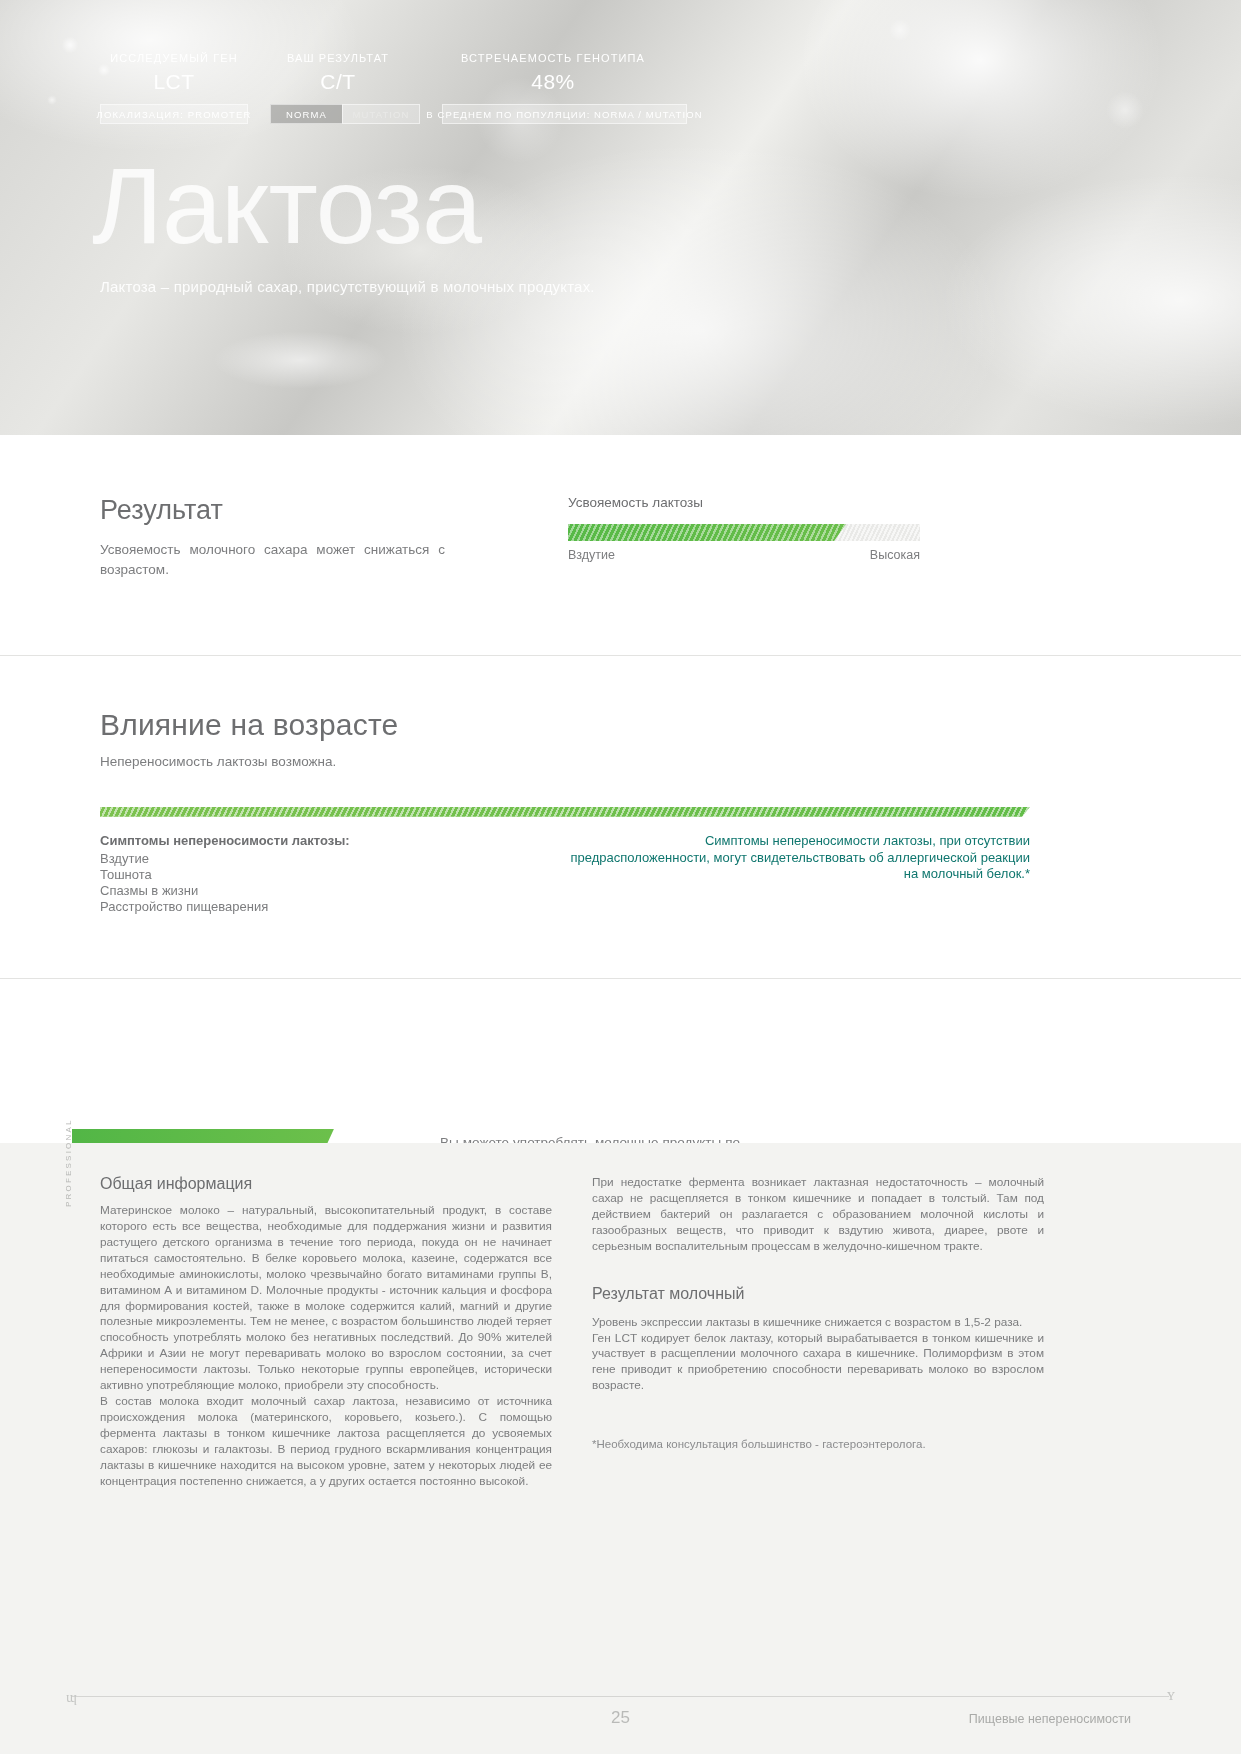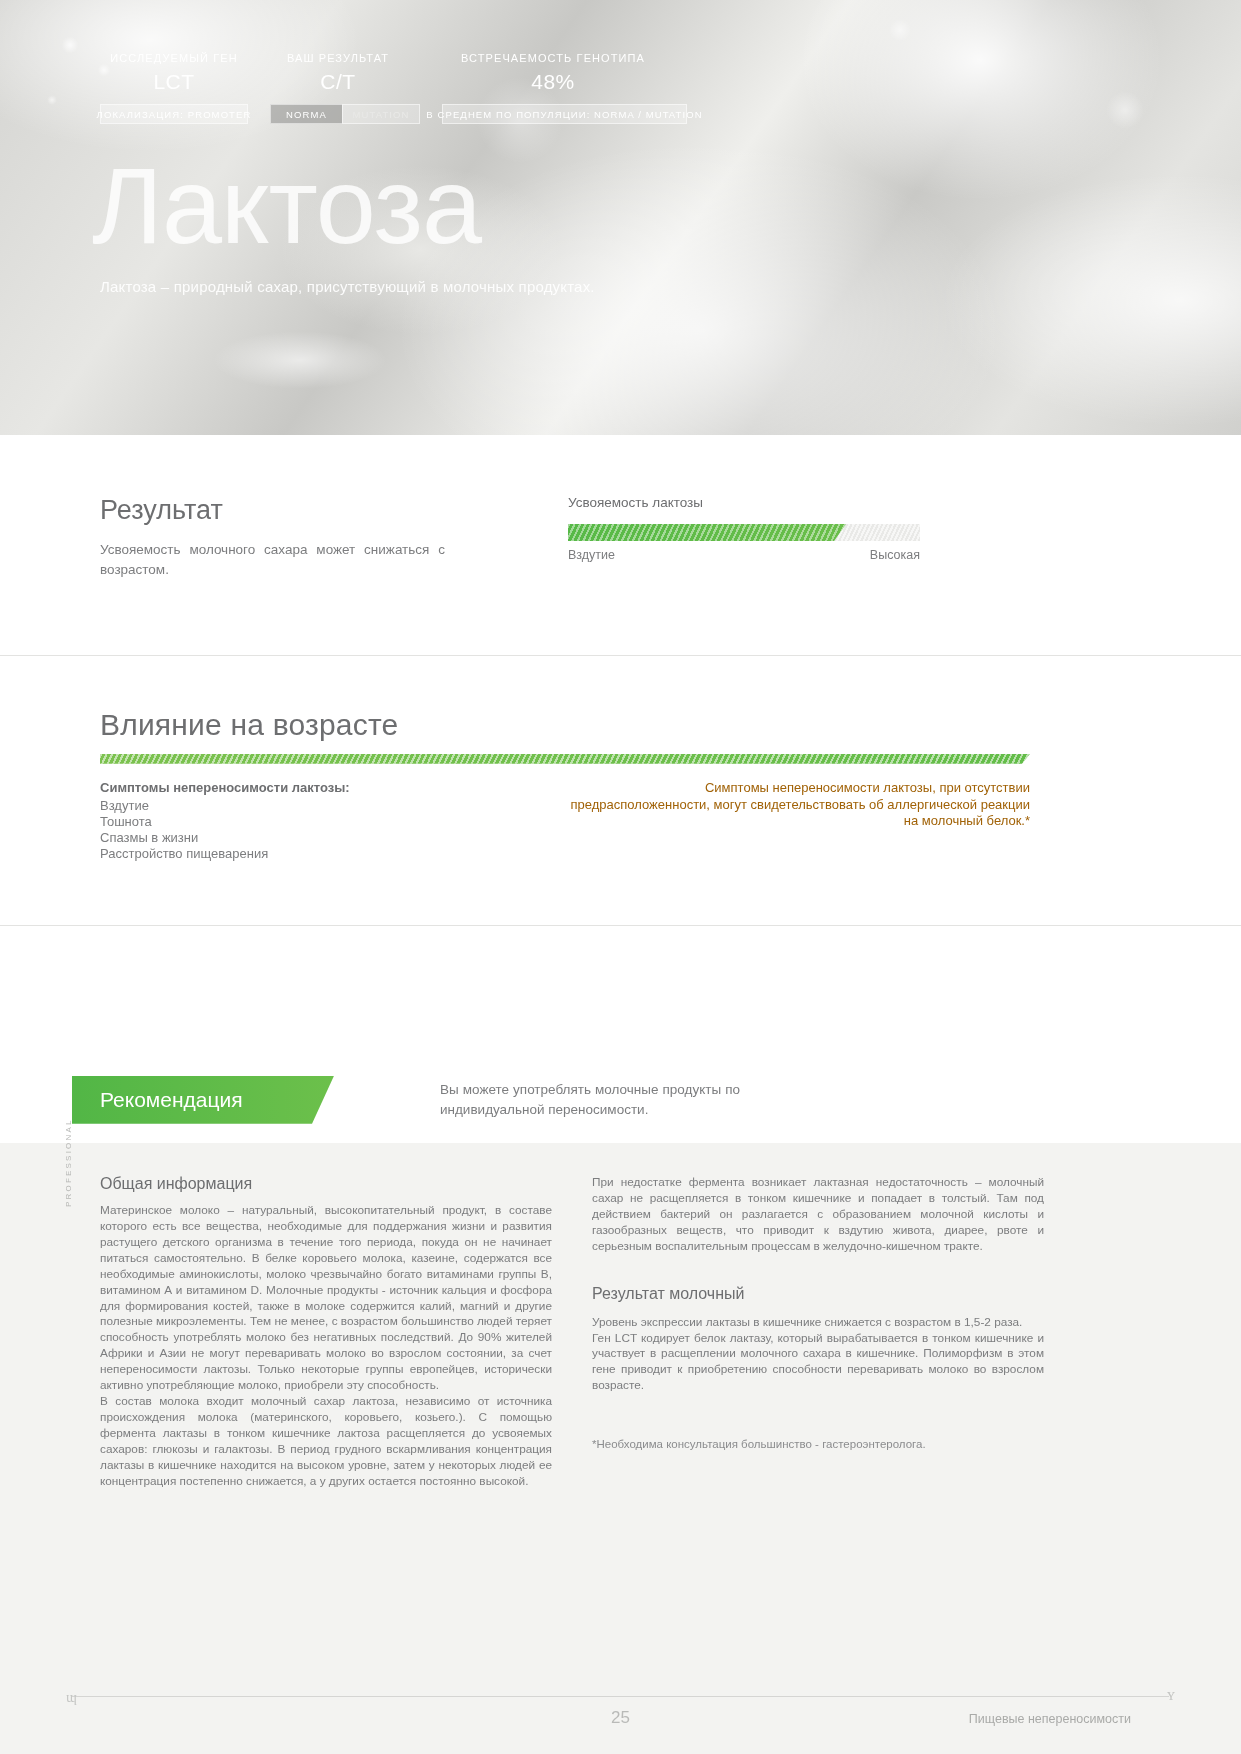--- a/index.html
+++ b/index.html
@@ -198,21 +198,21 @@
     font-size:13px;
     color:#7c7d7f;
     line-height:1.25;
   }
   .sym-right {
     width:460px;
     margin-left:0;
     text-align:right;
     font-size:13px;
     line-height:1.3;
-    color:#a16207;
+    color:#0f766e;
   }
 
   
   .rec-wrap {
     display:flex;
     align-items:center;
     padding:150px 100px 0 72px;
     gap:38px;
   }
   .rec-badge {
@@ -370,20 +370,21 @@
       </div>
     </div>
   </div>
   <div style="height:62px"></div>
   <div class="divider"></div>
 </div>
 
 <div class="section">
   <div class="infl-wrap">
     <h2 class="infl-h">Влияние на возрасте</h2>
+    <div class="infl-sub">Непереносимость лактозы возможна.</div>
     <div class="hatch-bar"></div>
     <div class="sym-row">
       <div class="sym-left">
         <div class="sym-title">Симптомы непереносимости лактозы:</div>
         <div class="sym-item">Вздутие</div>
         <div class="sym-item">Тошнота</div>
         <div class="sym-item">Спазмы в жизни</div>
         <div class="sym-item">Расстройство пищеварения</div>
       </div>
       <div class="sym-right">Симптомы непереносимости лактозы, при отсутствии предрасположенности, могут свидетельствовать об аллергической реакции на молочный белок.*</div>

